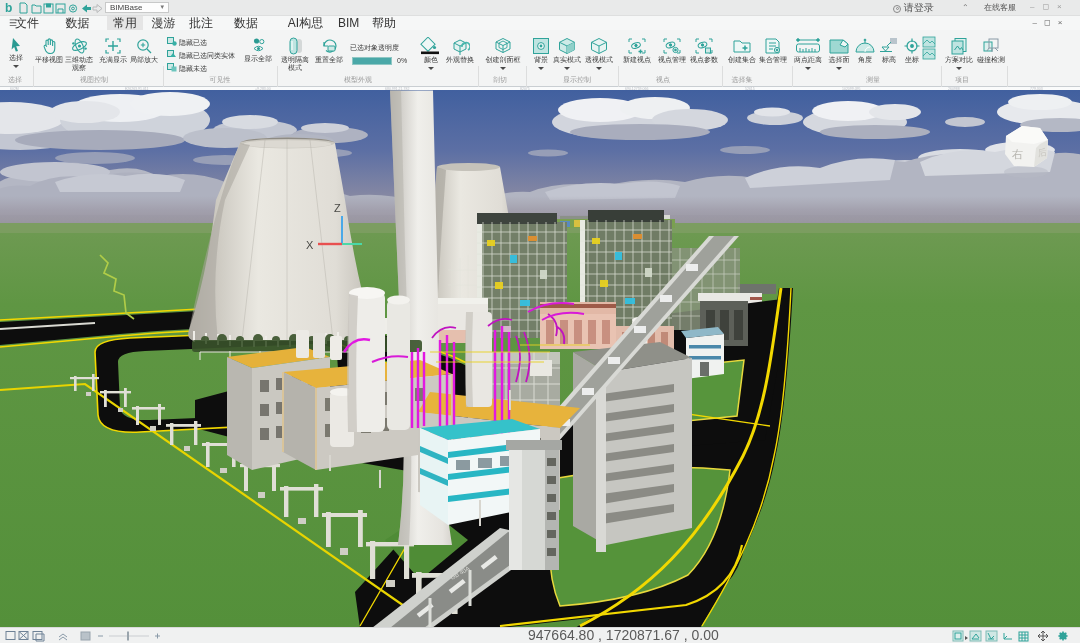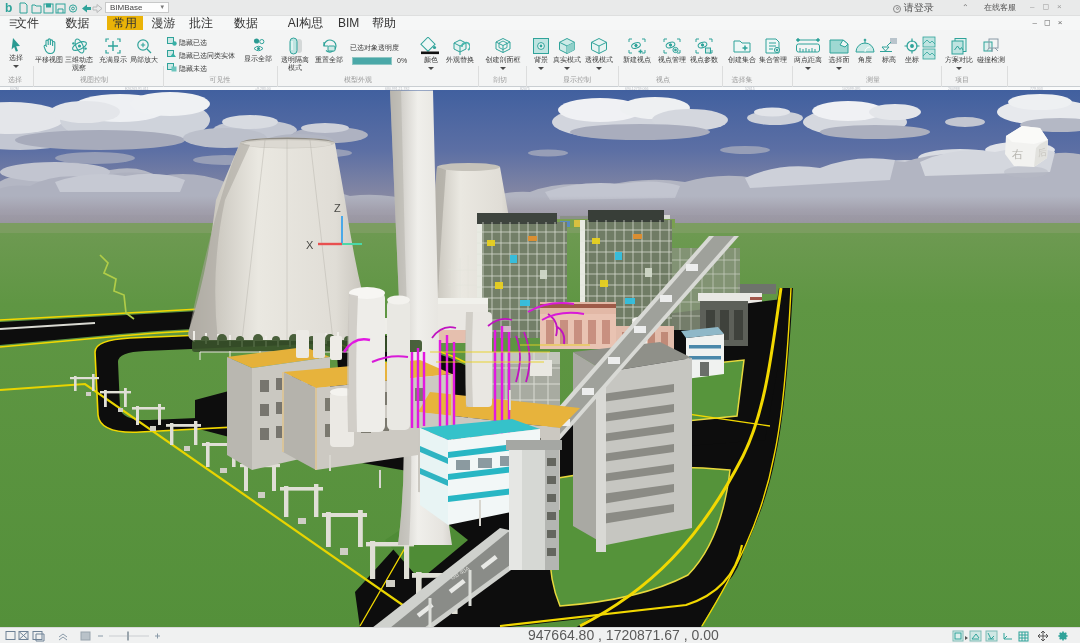--- a/index.html
+++ b/index.html
@@ -43,21 +43,21 @@
   </div>
   <div style="position:absolute;left:962px;top:0;font-size:8px;color:#777;line-height:15px">⌃</div>
   <div style="position:absolute;left:984px;top:0;font-size:8px;color:#555;line-height:15px">在线客服</div>
   <div style="position:absolute;left:1030px;top:0;font-size:8px;color:#9a9b9b;line-height:14px;letter-spacing:8px">–◻×</div>
 </div>
 
 <div id="menubar">
   <div class="mitem" style="left:7px;width:12px;color:#555;font-size:9px">☰</div>
   <div class="mitem" style="left:13px;width:28px">文件</div>
   <div class="mitem" style="left:60px;width:35px">数据管理</div>
-  <div class="mitem" style="left:107px;width:36px;background:#eab308">常用</div>
+  <div class="mitem" style="left:107px;width:36px;background:#e5e5e5">常用</div>
   <div class="mitem" style="left:147px;width:33px">漫游</div>
   <div class="mitem" style="left:185px;width:32px">批注</div>
   <div class="mitem" style="left:229px;width:34px">数据管理</div>
   <div class="mitem" style="left:284px;width:43px">AI构思涂鸦</div>
   <div class="mitem" style="left:338px;width:21px">BIM</div>
   <div class="mitem" style="left:368px;width:32px">帮助</div>
   <div class="mitem" style="left:1028px;width:46px;color:#666;letter-spacing:7px;font-size:8px">–◻×</div>
 </div>
 
 <div id="ribbon">

